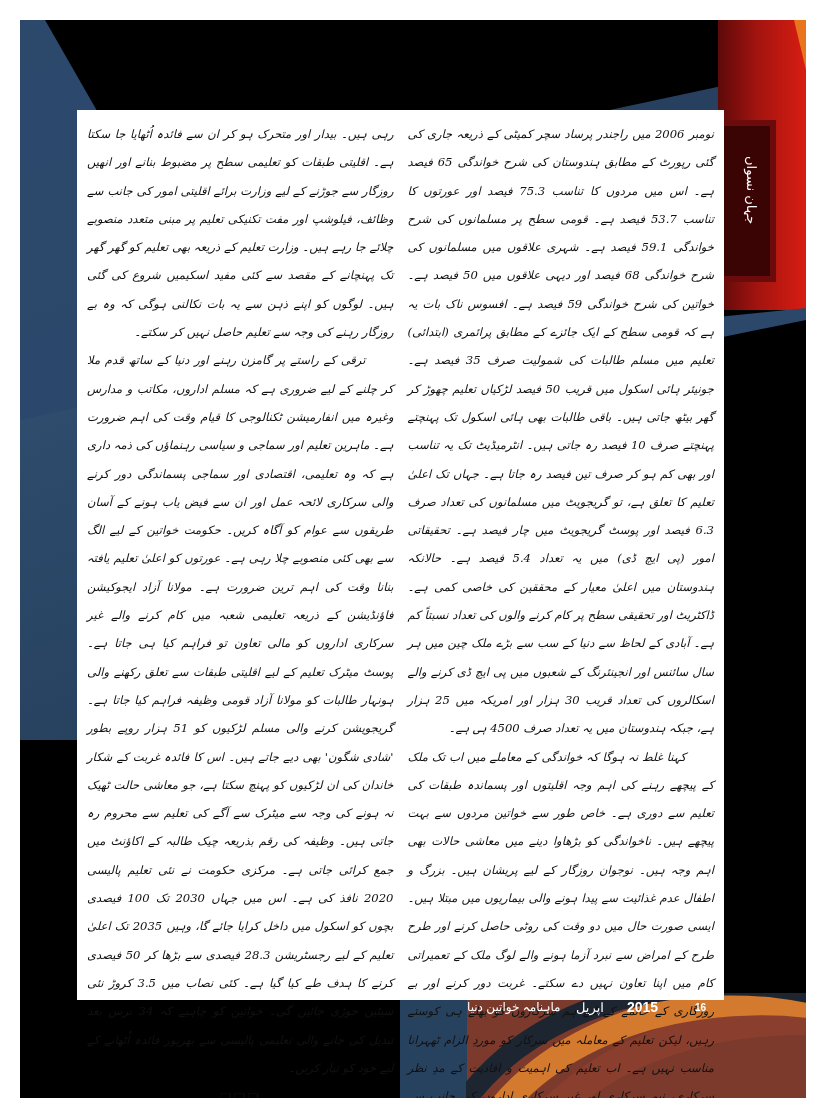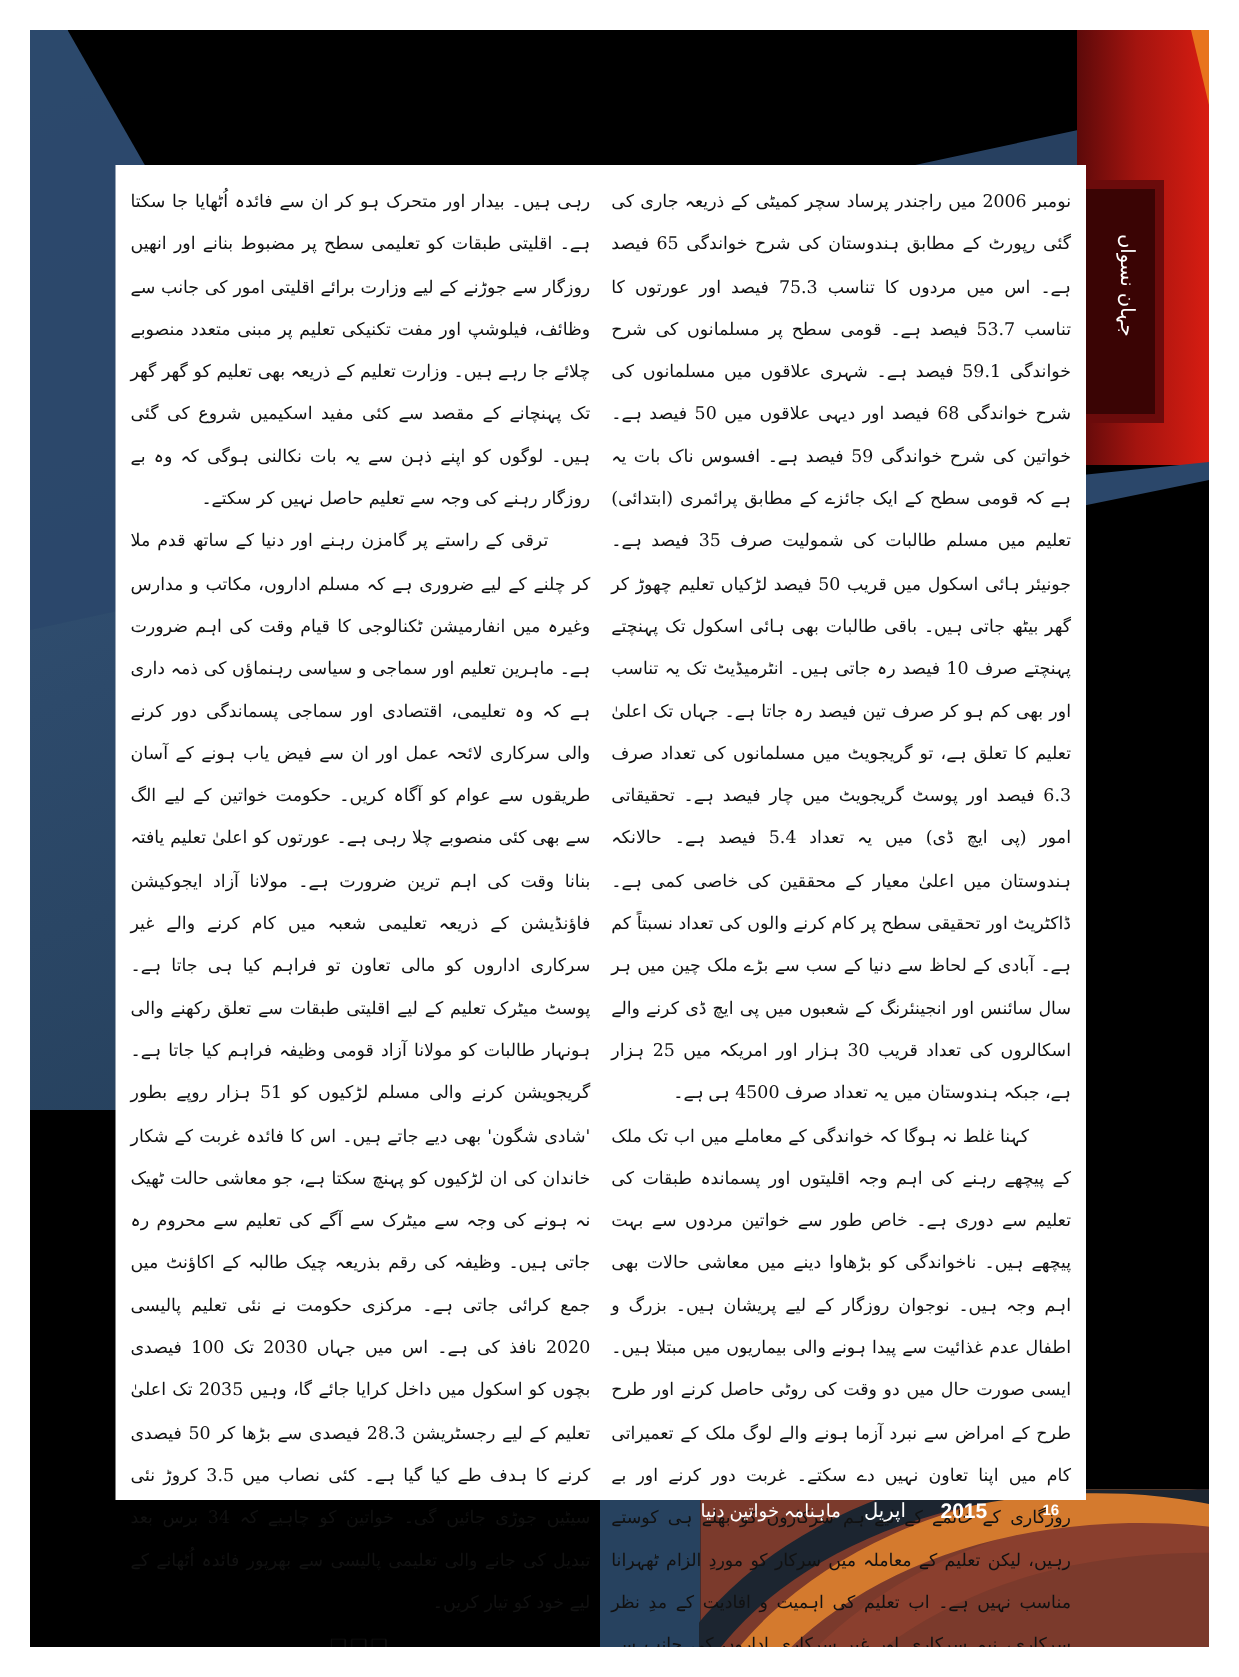--- a/index.html
+++ b/index.html
@@ -95,21 +95,21 @@
     position: absolute; left: 57px; top: 90px; width: 647px; height: 890px;
     background: #ffffff;
     display: flex; flex-direction: row-reverse; gap: 14px;
     padding: 10px 10px 0 10px; box-sizing: border-box;
   }
   .col {
     width: 308px; direction: rtl; text-align: justify;
     font-family: "DejaVu Serif", serif; font-size: 11.6px; line-height: 28.3px;
     color: #111;
   }
-  .col p { margin: 0; }
+  .col p { margin: 0; font-style: italic; }
   .col p.indent { text-indent: 28px; }
   .sep {
     text-align: center; direction: ltr; font-size: 13px; letter-spacing: 2px;
     margin: 6px 0 2px 0; line-height: 22px; font-family: "DejaVu Sans", sans-serif;
   }
 
   
   .footer {
     position: absolute; left: 447px; bottom: 80px; width: 290px; height: 22px;
     display: flex; align-items: center; color: #fff;

